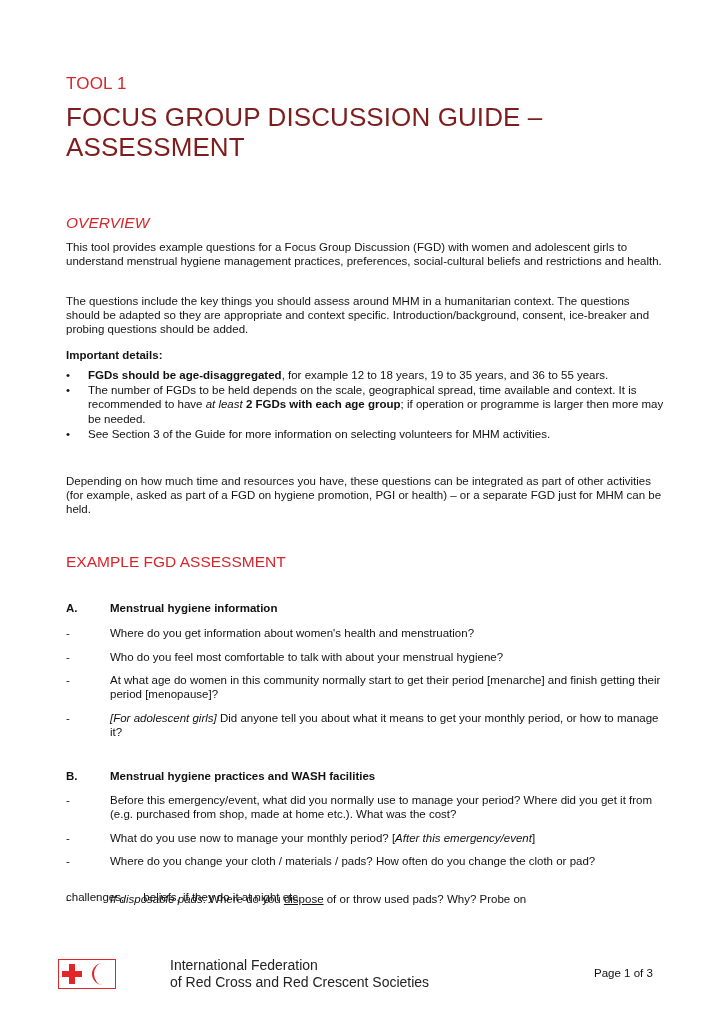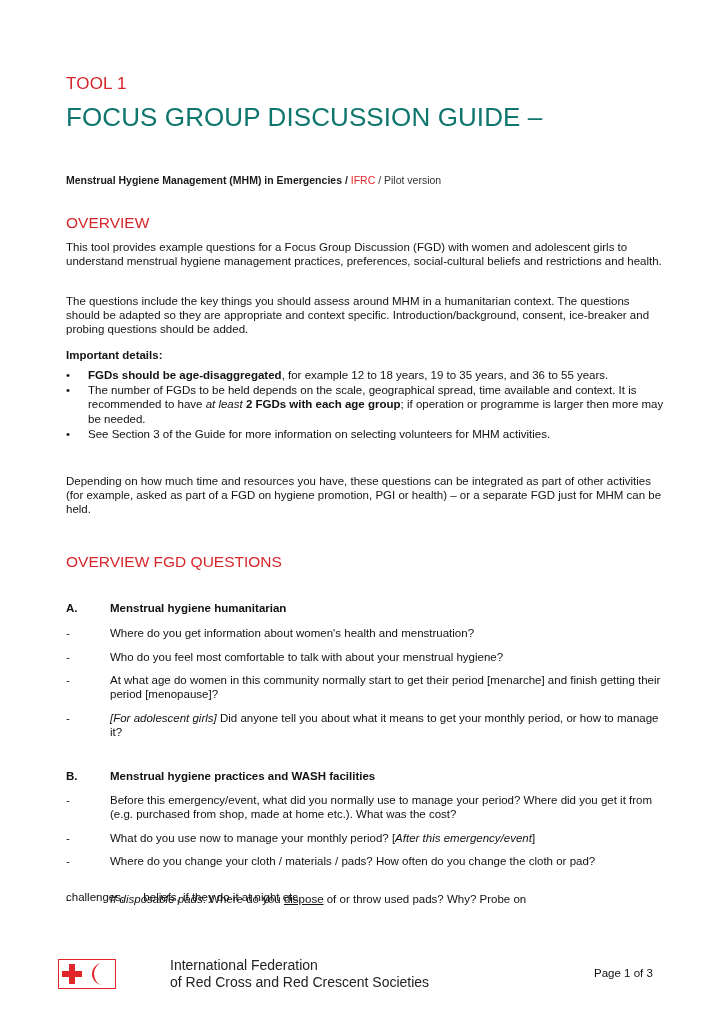--- a/index.html
+++ b/index.html
@@ -1,20 +1,20 @@
 <!DOCTYPE html>
 <html><head>
   <meta charset="utf-8">
   <style>
     html, body { margin: 0; padding: 0; background: #ffffff; }
     body { width: 720px; height: 1022px; position: relative; overflow: hidden;
       font-family: "Liberation Sans", sans-serif; color: #111111; }
     .page { position: absolute; left: 0; top: 0; width: 720px; height: 788px; }
     .tool-label { position: absolute; left: 66px; top: 74px; font-size: 17px; color: #d7262b; letter-spacing: 0.2px; }
-    .title { position: absolute; left: 66px; top: 102px; width: 600px; font-size: 26px; line-height: 30px; color: #0f766e; letter-spacing: 0.1px; }
+    .title { position: absolute; left: 66px; top: 102px; width: 600px; font-size: 26px; line-height: 30px; color: #7f1d1d; letter-spacing: 0.1px; }
     .subtitle { position: absolute; left: 66px; top: 174px; font-size: 10.5px; font-weight: bold; color: #1a1a1a; }
     .subtitle .red { color: #e0262b; font-weight: normal; }
     .subtitle .gray { font-weight: normal; color: #333; }
     .h2 { position: absolute; left: 66px; font-size: 15.5px; color: #d7262b; }
     .para { position: absolute; left: 66px; width: 600px; font-size: 11.5px; line-height: 14.2px; color: #141414; }
     .bold { font-weight: bold; }
     ul.bullets { position: absolute; left: 66px; top: 368px; width: 604px; margin: 0; padding: 0; list-style: none; font-size: 11.5px; line-height: 14.2px; }
     ul.bullets li { position: relative; padding-left: 22px; margin-bottom: 1px; }
     ul.bullets li .dot { position: absolute; left: 0; top: 0; }
     .section-head { position: absolute; left: 66px; font-size: 11.5px; font-weight: bold; }
@@ -28,24 +28,24 @@
     .footer-page { position: absolute; left: 594px; top: 967px; font-size: 11.5px; color: #111; }
   </style>
 </head>
 <body>
 
 <div class="page">
 
   <div class="tool-label">TOOL 1</div>
   <div class="title">
     <div>FOCUS GROUP DISCUSSION GUIDE –</div>
+    <div>ASSESSMENT</div>
   </div>
-  <div class="subtitle"><span>Menstrual Hygiene Management (MHM) in Emergencies / </span><span class="red">IFRC</span><span class="gray"> / Pilot version</span></div>
 
-  <div class="h2" style="top:214px;">OVERVIEW</div>
+  <div class="h2" style="top:214px;font-style:italic;">OVERVIEW</div>
   <div class="para" style="top:240px;">This tool provides example questions for a Focus Group Discussion (FGD) with women and adolescent girls to understand menstrual hygiene management practices, preferences, social-cultural beliefs and restrictions and health.</div>
   <div class="para bold" style="top:348px;">Important details:</div>
   <div class="para" style="top:294px;">The questions include the key things you should assess around MHM in a humanitarian context. The questions should be adapted so they are appropriate and context specific. Introduction/background, consent, ice-breaker and probing questions should be added.</div>
 
   <ul class="bullets">
     <li>
       <span class="dot">•</span>
       <span class="bold">FGDs should be age-disaggregated</span><span>, for example 12 to 18 years, 19 to 35 years, and 36 to 55 years.</span>
     </li>
     <li>
@@ -53,23 +53,23 @@
       <span>The number of FGDs to be held depends on the scale, geographical spread, time available and context. It is recommended to have </span><i>at least</i><span class="bold"> 2 FGDs with each age group</span><span>; if operation or programme is larger then more may be needed.</span>
     </li>
     <li>
       <span class="dot">•</span>
       <span>See Section 3 of the Guide for more information on selecting volunteers for MHM activities.</span>
     </li>
   </ul>
 
   <div class="para" style="top:474px;">Depending on how much time and resources you have, these questions can be integrated as part of other activities (for example, asked as part of a FGD on hygiene promotion, PGI or health) – or a separate FGD just for MHM can be held.</div>
 
-  <div class="h2" style="top:553px;">OVERVIEW FGD QUESTIONS</div>
+  <div class="h2" style="top:553px;">EXAMPLE FGD ASSESSMENT</div>
 
-  <div class="section-head" style="top:602px;"><span class="letter">A.</span><span>Menstrual hygiene humanitarian</span></div>
+  <div class="section-head" style="top:602px;"><span class="letter">A.</span><span>Menstrual hygiene information</span></div>
   <div class="q" style="top:626px;">
       <span class="dash">-</span>
       <span class="text">Where do you get information about women's health and menstruation?</span>
     </div>
   <div class="q" style="top:650px;">
       <span class="dash">-</span>
       <span class="text">Who do you feel most comfortable to talk with about your menstrual hygiene?</span>
     </div>
   <div class="q" style="top:673px;">
       <span class="dash">-</span>

